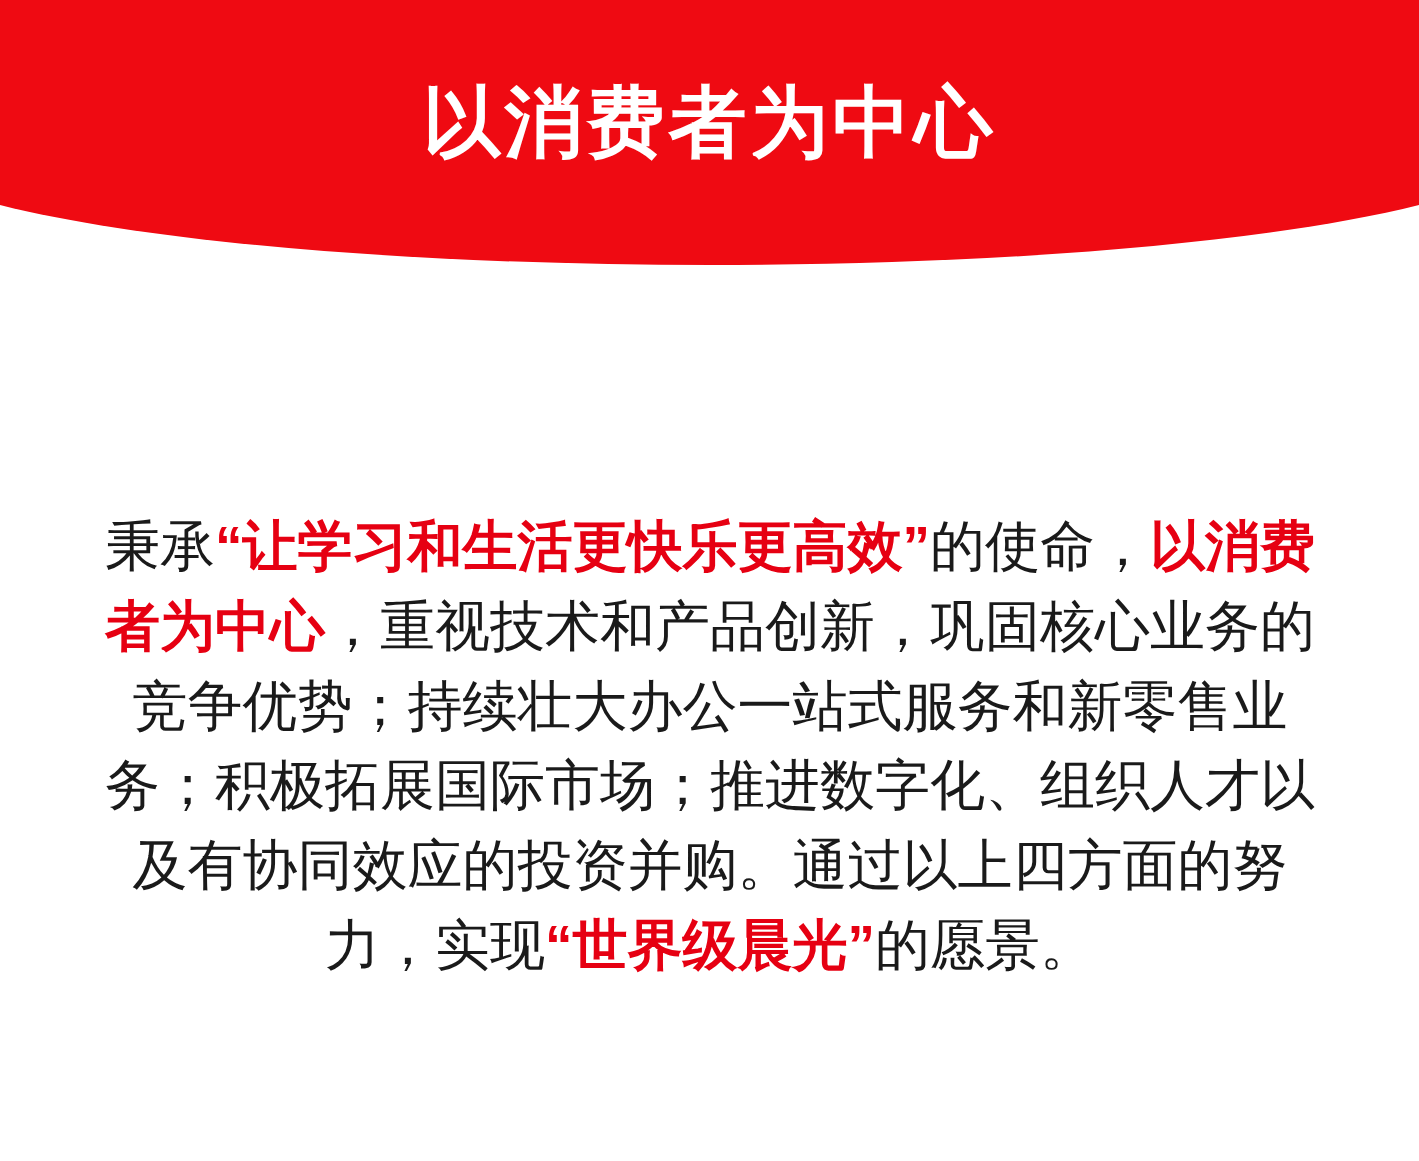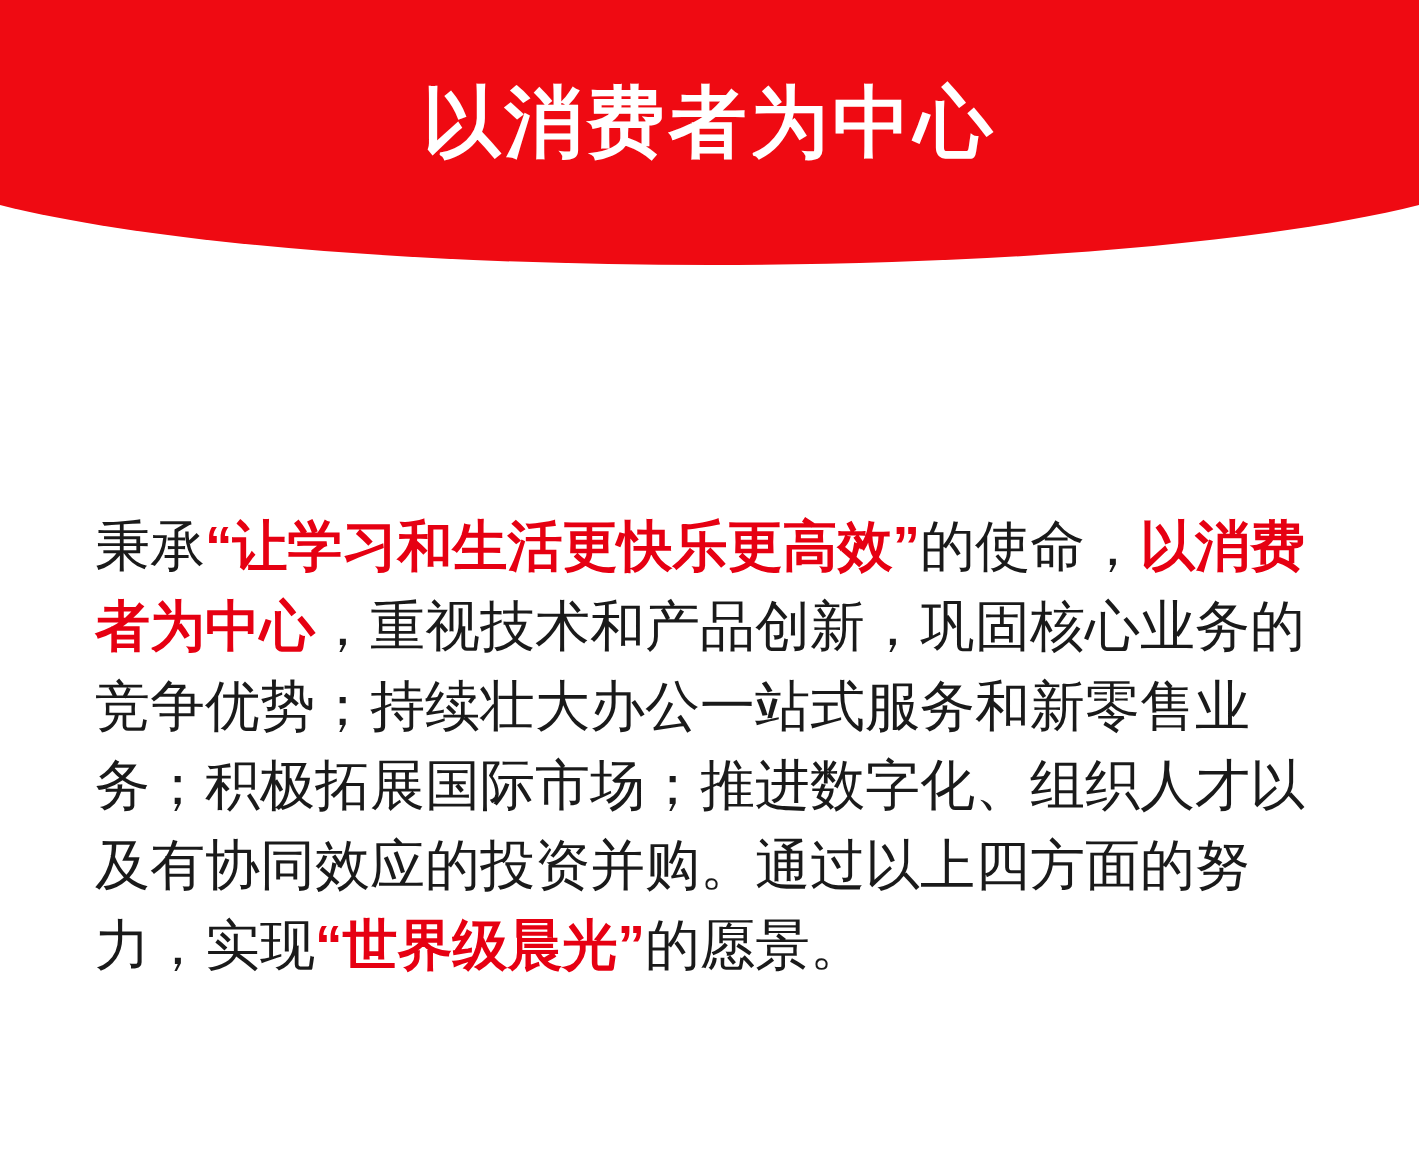--- a/index.html
+++ b/index.html
@@ -46,21 +46,21 @@
     position: absolute;
     left: 95px;
     top: 452px;
     width: 1230px;
   }
   .strategy-paragraph {
     font-size: 55px;
     line-height: 1.45;
     color: #1a1a1a;
     font-weight: normal;
-    text-align: left;
+    text-align: center;
     letter-spacing: 0px;
   }
   .strategy-paragraph .hl {
     color: #e60012;
     font-weight: bold;
   }
   .strategy-paragraph .plain {
     color: #1a1a1a;
   }
 </style>

